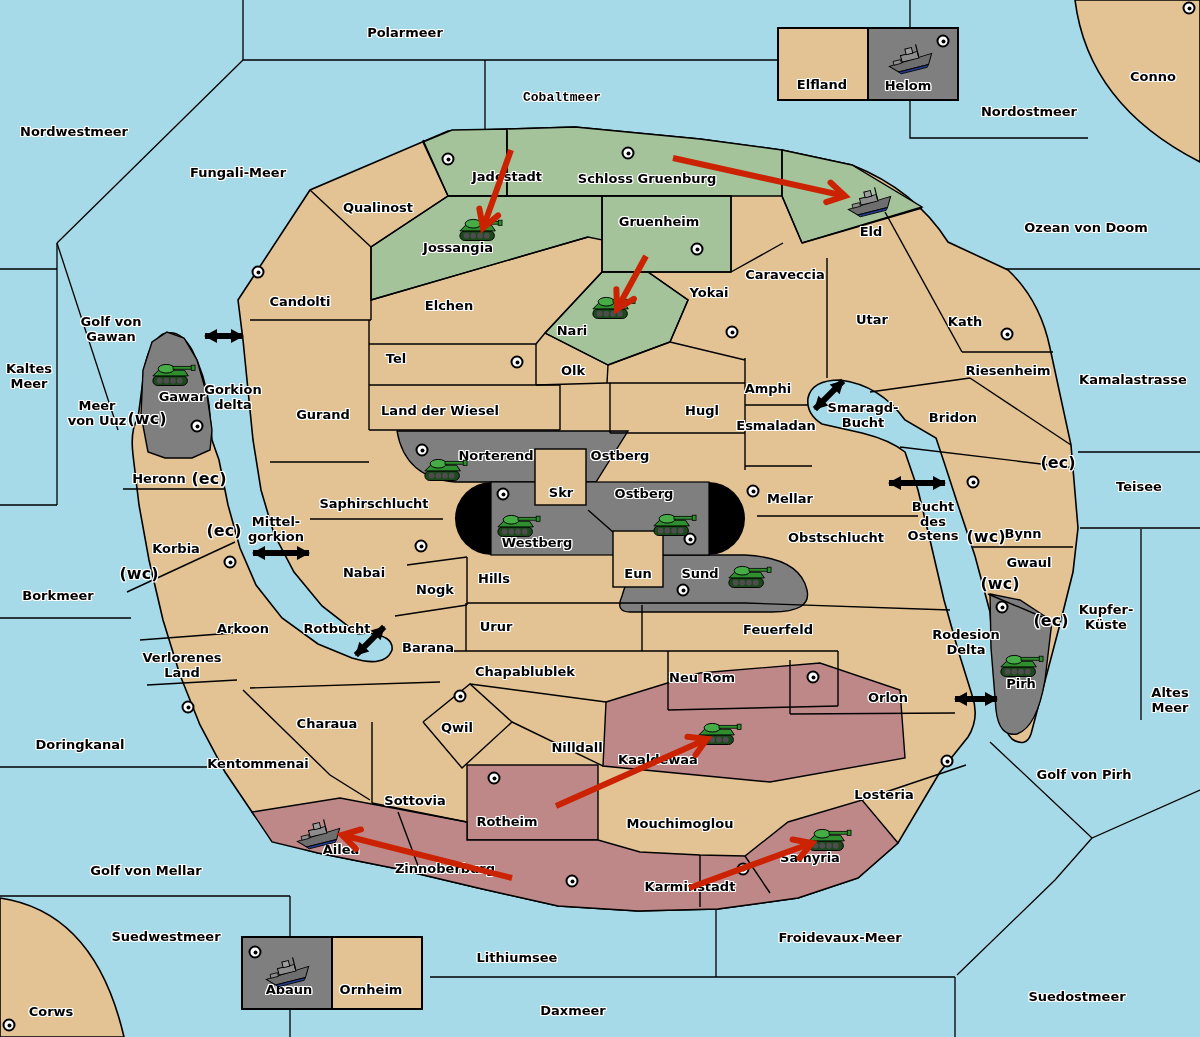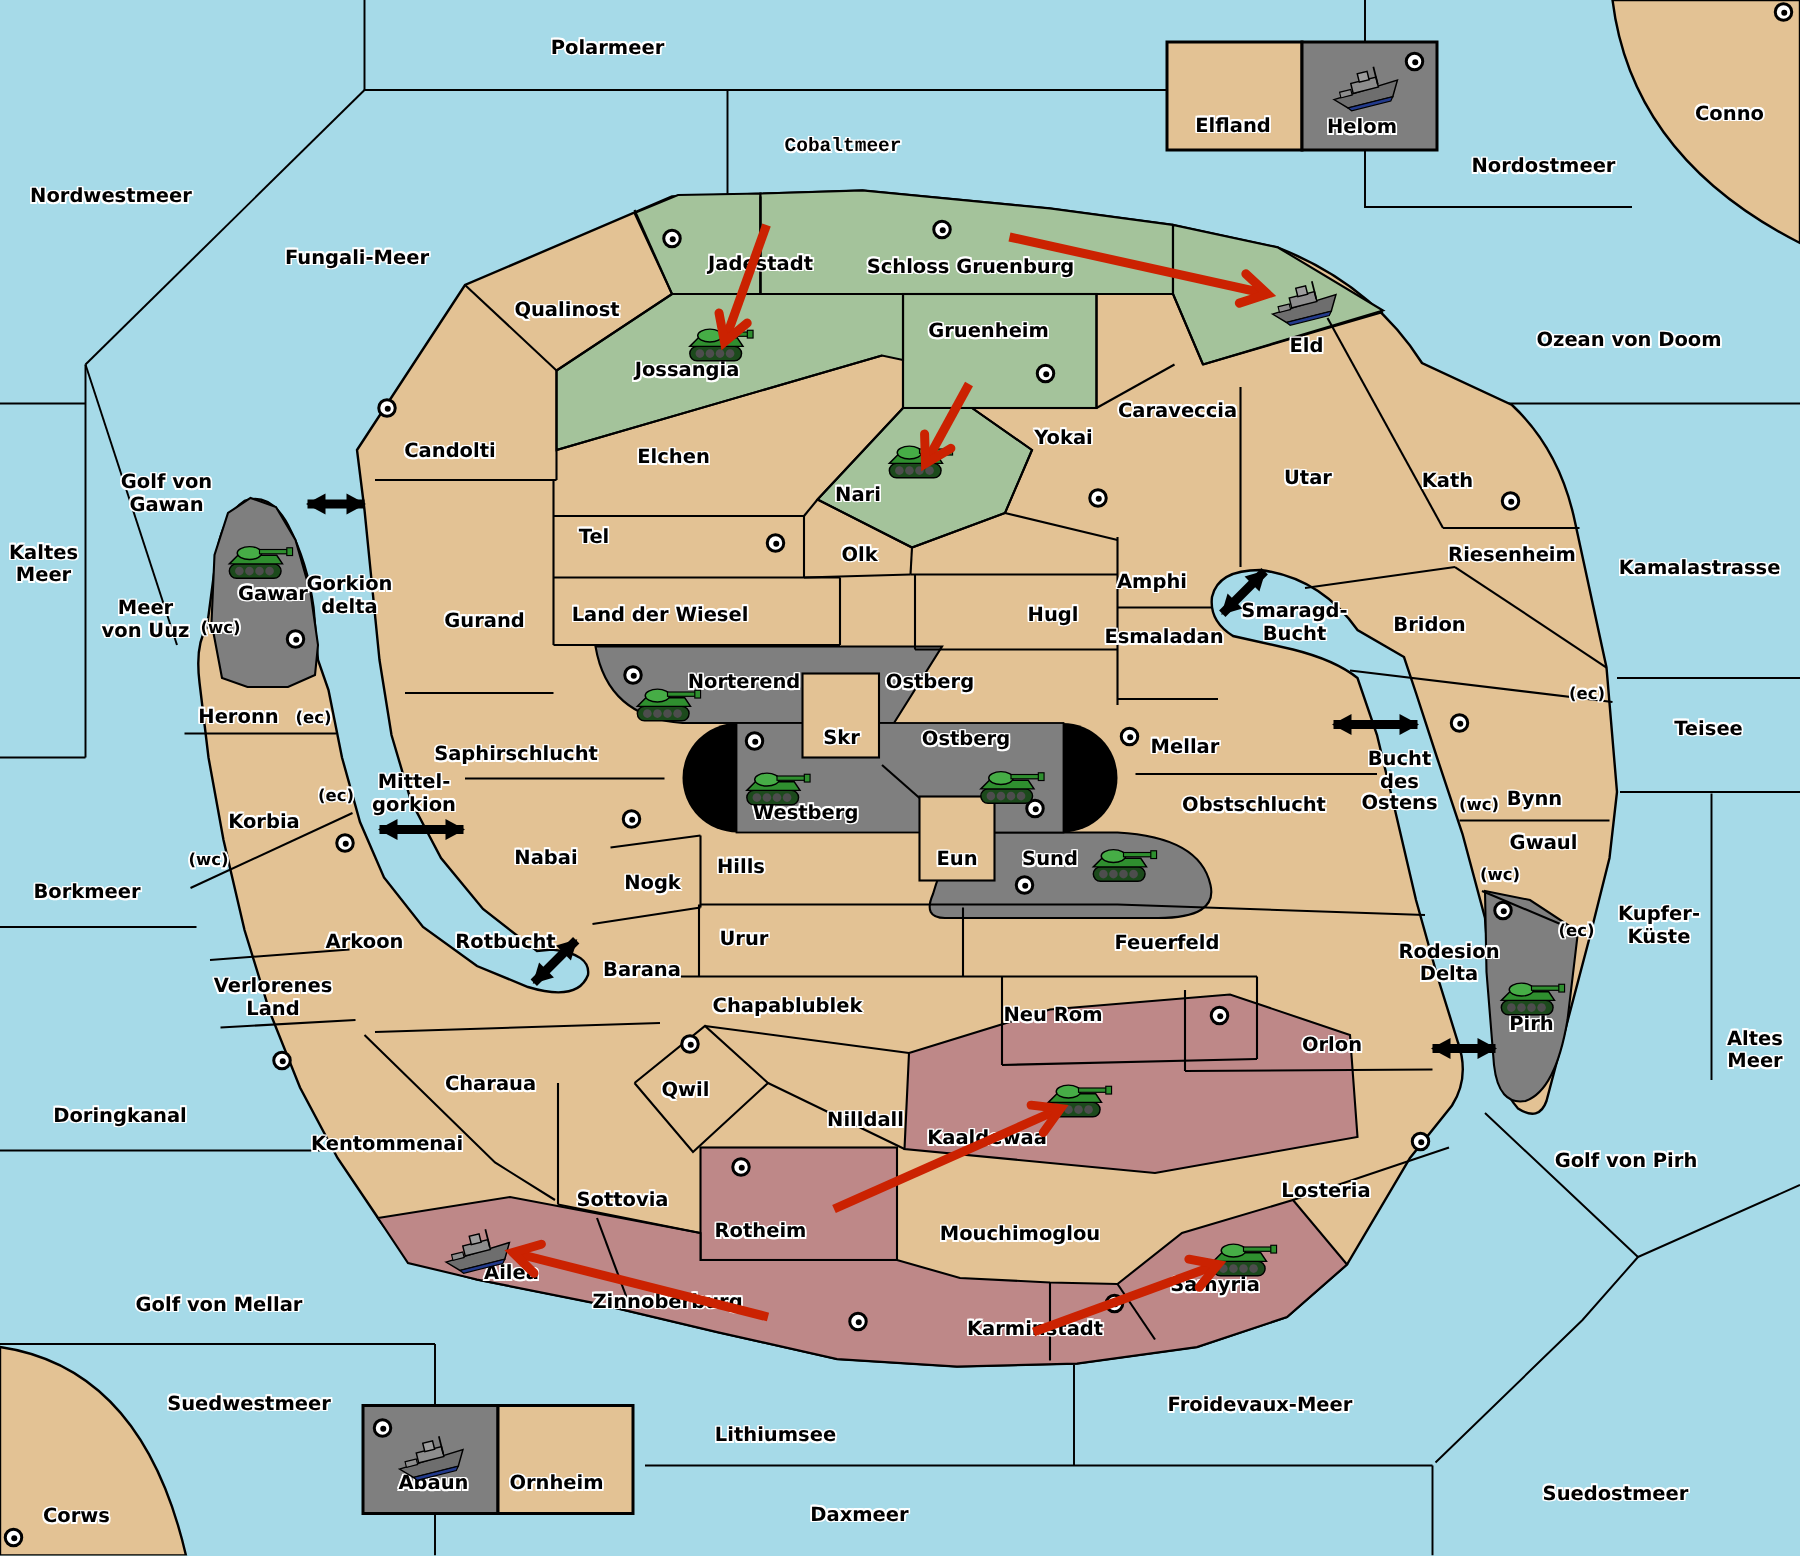--- a/index.html
+++ b/index.html
@@ -6,21 +6,21 @@
   #map{position:relative;width:1200px;height:1037px;overflow:hidden;
        font-family:"DejaVu Sans","Liberation Sans",sans-serif;}
   #base-svg,#overlay-svg{position:absolute;left:0;top:0;}
   #overlay-svg{pointer-events:none;}
   #map-layer{position:absolute;left:0;top:0;width:100%;height:100%;}
   .lbl{position:absolute;transform:translate(-50%,-50%);
        font-weight:bold;font-size:13px;line-height:1.12;color:#000;
        white-space:pre;text-align:center;cursor:default;
        text-shadow:-1px -1px 0 #fff,1px -1px 0 #fff,-1px 1px 0 #fff,1px 1px 0 #fff,
                    -1px 0 0 #fff,1px 0 0 #fff,0 -1px 0 #fff,0 1px 0 #fff;}
-  .coast{font-size:11px;}
+  .coast{font-size:16px;}
   .sc{position:absolute;width:9px;height:9px;border:2px solid #000;border-radius:50%;
       background:#fff;transform:translate(-50%,-50%);}
   .sc > div{position:absolute;left:50%;top:50%;width:4px;height:4px;border-radius:50%;
       background:#000;transform:translate(-50%,-50%);}
   .unit{position:absolute;transform:translate(-50%,-50%);}
   .unit.fleet{transform:translate(-50%,-50%) rotate(-14deg);}
 </style>
 </head>
 <body>
 
@@ -291,21 +291,21 @@
       <div class="lbl" style="left: 1008px; top: 371px;">Riesenheim</div>
       <div class="lbl" style="left: 953px; top: 418px;">Bridon</div>
       <div class="lbl" style="left: 182px; top: 397px;">Gawar</div>
       <div class="lbl" style="left: 496px; top: 456px;">Norterend</div>
       <div class="lbl" style="left: 561px; top: 493px;">Skr</div>
       <div class="lbl" style="left: 644px; top: 494px;">Ostberg</div>
       <div class="lbl" style="left: 537px; top: 543px;">Westberg</div>
       <div class="lbl" style="left: 620px; top: 456px;">Ostberg</div>
       <div class="lbl" style="left: 790px; top: 499px;">Mellar</div>
       <div class="lbl" style="left: 836px; top: 538px;">Obstschlucht</div>
-      <div class="lbl" style="left: 344px; top: 504px;">Saphirschlucht</div>
+      <div class="lbl" style="left: 374px; top: 504px;">Saphirschlucht</div>
       <div class="lbl" style="left: 159px; top: 479px;">Heronn</div>
       <div class="lbl" style="left: 176px; top: 549px;">Korbia</div>
       <div class="lbl" style="left: 364px; top: 573px;">Nabai</div>
       <div class="lbl" style="left: 435px; top: 590px;">Nogk</div>
       <div class="lbl" style="left: 494px; top: 579px;">Hills</div>
       <div class="lbl" style="left: 638px; top: 574px;">Eun</div>
       <div class="lbl" style="left: 700px; top: 574px;">Sund</div>
       <div class="lbl" style="left: 243px; top: 629px;">Arkoon</div>
       <div class="lbl" style="left: 182px; top: 666px;">Verlorenes
 Land</div>

